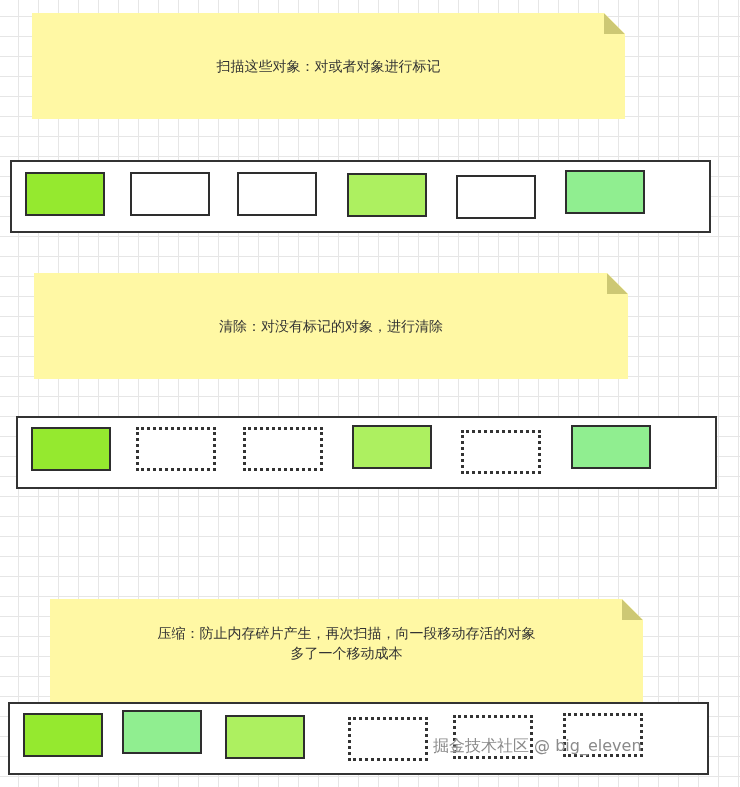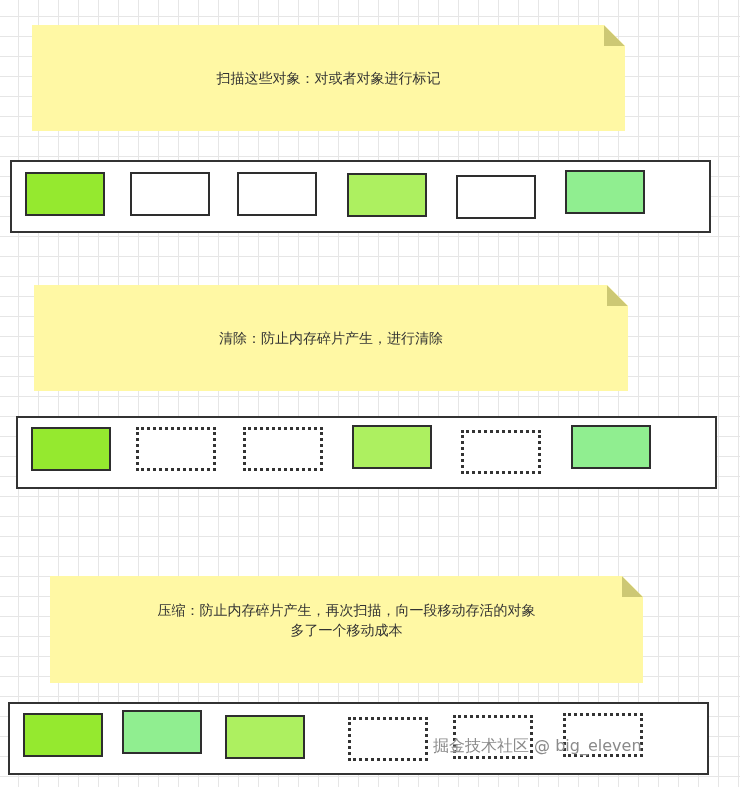--- a/index.html
+++ b/index.html
@@ -11,21 +11,20 @@
       linear-gradient(to bottom, #e6e6e6 1px, transparent 1px);
     background-size:20px 20px;
     background-position:-2px -4px;
     font-family:"DejaVu Sans","Liberation Sans",sans-serif;
   }
   .note{
     position:absolute;background:#fff8a4;color:#333;
     font-size:14px;line-height:20px;
     display:flex;align-items:center;justify-content:center;text-align:center;
     clip-path:polygon(0 0, calc(100% - 21px) 0, 100% 21px, 100% 100%, 0 100%);
-    margin-top:12px;
   }
   .note .fold{
     position:absolute;right:0;top:0;width:21px;height:21px;
     background:#cdc874;
     clip-path:polygon(0 0, 100% 100%, 0 100%);
   }
   .note .text{white-space:pre-line;padding-left:60px;}
   .heap{
     position:absolute;background:#fff;border:2.5px solid #333;box-sizing:border-box;
   }
@@ -49,32 +48,32 @@
 </div>
 <div class="heap" style="left:10px;top:160px;width:701px;height:73px;"></div>
 <div class="obj solid" style="left:25px;top:172px;background:#95e92f;" title="marked"></div>
 <div class="obj solid" style="left:130px;top:172px;background:#fff;" title="unmarked"></div>
 <div class="obj solid" style="left:237px;top:172px;background:#fff;" title="unmarked"></div>
 <div class="obj solid" style="left:347px;top:173px;background:#adf060;" title="marked"></div>
 <div class="obj solid" style="left:456px;top:175px;background:#fff;" title="unmarked"></div>
 <div class="obj solid" style="left:565px;top:170px;background:#90ee90;" title="marked"></div>
 
 <div class="note" style="left:34px;top:273px;width:594px;height:106px;">
-  <span class="text" style="padding-left:0;">清除：防止内存碎片产生，进行清除</span>
+  <span class="text" style="padding-left:0;">清除：对没有标记的对象，进行清除</span>
   <span class="fold"></span>
 </div>
 <div class="heap" style="left:16px;top:416px;width:701px;height:73px;"></div>
 <div class="obj solid" style="left:31px;top:427px;background:#95e92f;" title="live"></div>
 <div class="obj dotted" style="left:136px;top:427px;" title="freed"></div>
 <div class="obj dotted" style="left:243px;top:427px;" title="freed"></div>
 <div class="obj solid" style="left:352px;top:425px;background:#adf060;" title="live"></div>
 <div class="obj dotted" style="left:461px;top:430px;" title="freed"></div>
 <div class="obj solid" style="left:571px;top:425px;background:#90ee90;" title="live"></div>
 
-<div class="note" style="left:50px;top:564px;width:593px;height:107px;">
+<div class="note" style="left:50px;top:599px;width:593px;height:107px;">
   <span class="text" style="padding-left:0;margin-bottom:20px;">压缩：防止内存碎片产生，再次扫描，向一段移动存活的对象
 多了一个移动成本</span>
   <span class="fold"></span>
 </div>
 <div class="heap" style="left:8px;top:702px;width:701px;height:73px;"></div>
 <div class="obj solid" style="left:23px;top:713px;background:#95e92f;" title="live"></div>
 <div class="obj solid" style="left:122px;top:710px;background:#90ee90;" title="live"></div>
 <div class="obj solid" style="left:225px;top:715px;background:#adf060;" title="live"></div>
 <div class="obj dotted" style="left:348px;top:717px;" title="free"></div>
 <div class="obj dotted" style="left:453px;top:715px;" title="free"></div>

